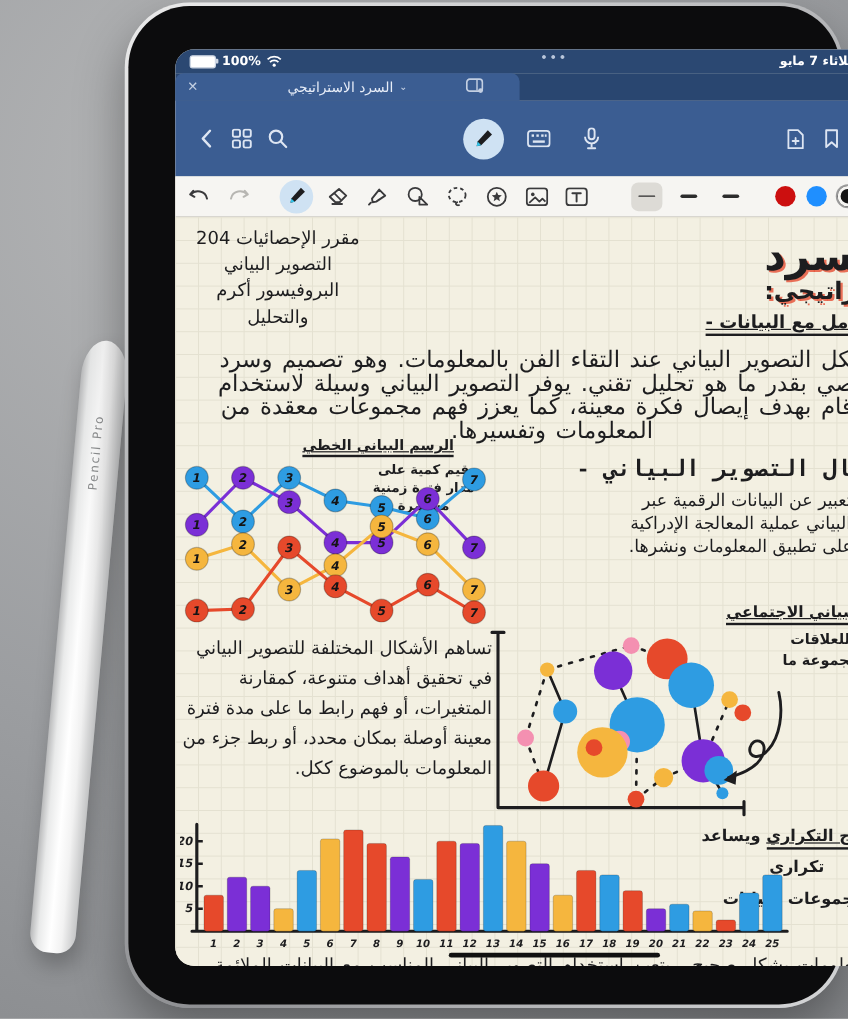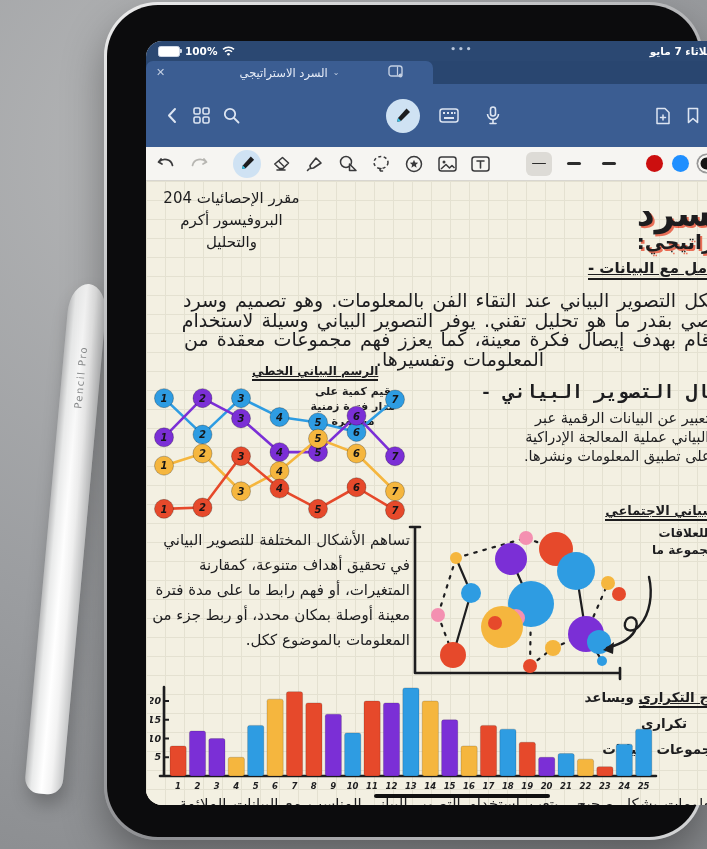--- a/index.html
+++ b/index.html
@@ -271,20 +271,21 @@
         <span class="dot" style="background:#cc0f0f"></span>
         <span class="dot" style="background:#1f8fff"></span>
         <span class="dot sel" style="background:#151515"></span>
         <span class="dot-add"></span>
       </div>
 
       <div class="paper">
 
         <div class="hand" style="left:8px;top:6px;width:155px;text-align:center;font-size:15px;line-height:22px;">
           <div>مقرر الإحصائيات 204</div>
+          <div>التصوير البياني</div>
           <div>البروفيسور أكرم</div>
           <div>والتحليل</div>
         </div>
 
         <div class="hand" style="right:14px;top:16px;text-align:left;">
           <div class="title1">السرد</div>
           <div class="title2">الاستراتيجي:</div>
         </div>
         <div class="hand" style="right:40px;top:78px;font-size:15px;font-weight:bold;">
           <span class="u">التعامل مع البيانات -</span>

